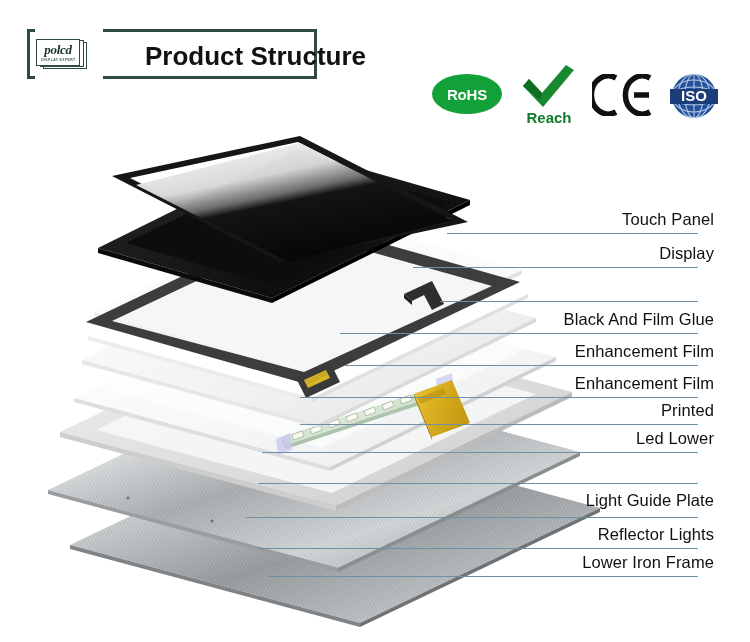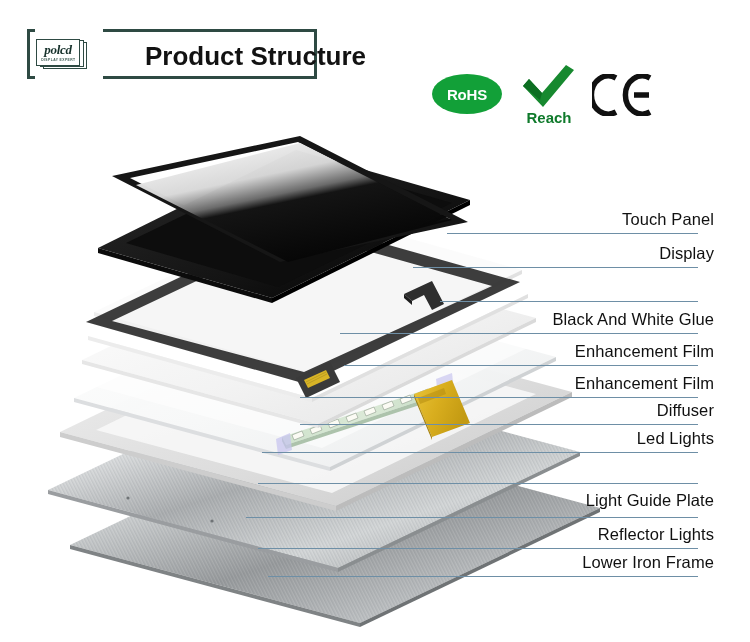--- a/index.html
+++ b/index.html
@@ -312,44 +312,59 @@
 
     <div class="cert ce">
       <svg width="62" height="42" viewBox="0 0 62 42">
         <path d="M24,4 A17,19 0 1,0 24,38" fill="none" stroke="#111" stroke-width="5.5"></path>
         <path d="M58,4 A17,19 0 1,0 58,38" fill="none" stroke="#111" stroke-width="5.5"></path>
         <line x1="42" y1="21" x2="57" y2="21" stroke="#111" stroke-width="5.5"></line>
       </svg>
       
     </div>
 
+    <div class="cert iso">
+      <svg width="48" height="48" viewBox="0 0 48 48">
+        <circle cx="24" cy="24" r="22" fill="#24529c"></circle>
+        <g fill="none" stroke="#cddcf2" stroke-width="1.1" opacity="0.85">
+          <ellipse cx="24" cy="24" rx="22" ry="9"></ellipse>
+          <ellipse cx="24" cy="24" rx="22" ry="16"></ellipse>
+          <ellipse cx="24" cy="24" rx="9" ry="22"></ellipse>
+          <ellipse cx="24" cy="24" rx="16" ry="22"></ellipse>
+          <line x1="2" y1="24" x2="46" y2="24"></line>
+          <line x1="24" y1="2" x2="24" y2="46"></line>
+        </g>
+        <rect x="0" y="17" width="48" height="15" fill="#1b3e7a"></rect>
+        <text x="24" y="29" text-anchor="middle" font-family="Liberation Sans, sans-serif" font-size="15" font-weight="bold" fill="#ffffff">ISO</text>
+      </svg>
+    </div>
   </div>
 
   <div class="leader" style="left:447px;top:233px;width:251px;"></div>
   <div class="lbl" style="right:52px;top:210px;">Touch Panel</div>
 
   <div class="leader" style="left:413px;top:267px;width:285px;"></div>
   <div class="lbl" style="right:52px;top:244px;">Display</div>
 
   <div class="leader" style="left:440px;top:301px;width:258px;"></div>
 
   <div class="leader" style="left:340px;top:333px;width:358px;"></div>
-  <div class="lbl" style="right:52px;top:310px;">Black And White Glue</div>
+  <div class="lbl" style="right:52px;top:310px;">Black And Film Glue</div>
 
   <div class="leader" style="left:344px;top:365px;width:354px;"></div>
   <div class="lbl" style="right:52px;top:342px;">Enhancement Film</div>
 
   <div class="leader" style="left:300px;top:397px;width:398px;"></div>
   <div class="lbl" style="right:52px;top:374px;">Enhancement Film</div>
 
   <div class="leader" style="left:300px;top:424px;width:398px;"></div>
-  <div class="lbl" style="right:52px;top:401px;">Diffuser</div>
+  <div class="lbl" style="right:52px;top:401px;">Printed</div>
 
   <div class="leader" style="left:262px;top:452px;width:436px;"></div>
-  <div class="lbl" style="right:52px;top:429px;">Led Lights</div>
+  <div class="lbl" style="right:52px;top:429px;">Led Lower</div>
 
   <div class="leader" style="left:258px;top:483px;width:440px;"></div>
   <div class="lbl" style="right:52px;top:460px;margin-top:31px;">Light Guide Plate</div>
 
   <div class="leader" style="left:246px;top:517px;width:452px;"></div>
 
   <div class="leader" style="left:258px;top:548px;width:440px;"></div>
   <div class="lbl" style="right:52px;top:525px;">Reflector Lights</div>
 
   <div class="leader" style="left:268px;top:576px;width:430px;"></div>

